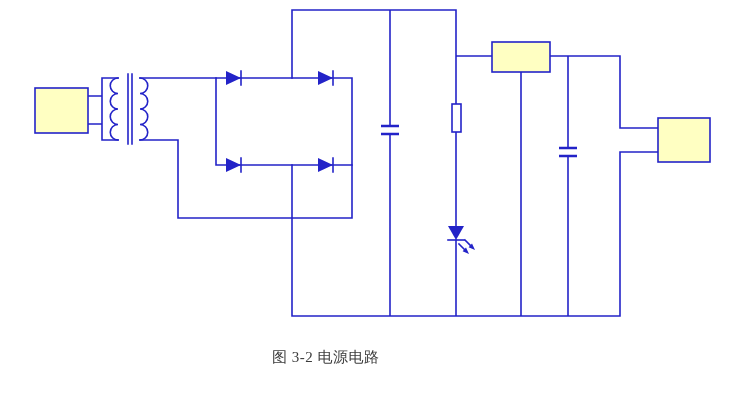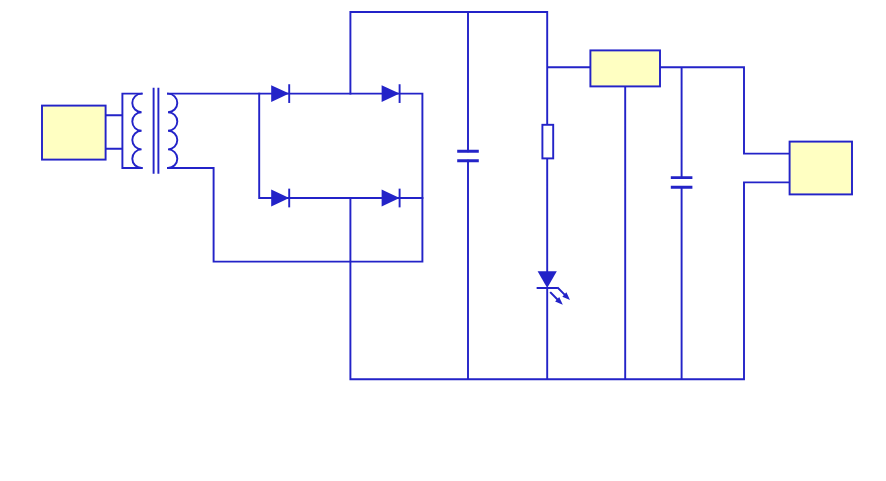--- a/index.html
+++ b/index.html
@@ -81,13 +81,14 @@
       </g>
     </g>
 
     <rect class="module" x="492" y="42" width="58" height="30"></rect>
 
     <path class="plate" d="M559,148 H577 M559,156 H577"></path>
 
     <rect class="module" x="658" y="118" width="52" height="44"></rect>
   </svg>
 
+  <div class="caption">图 3-2 电源电路</div>
 </div>
 
 </body></html>

